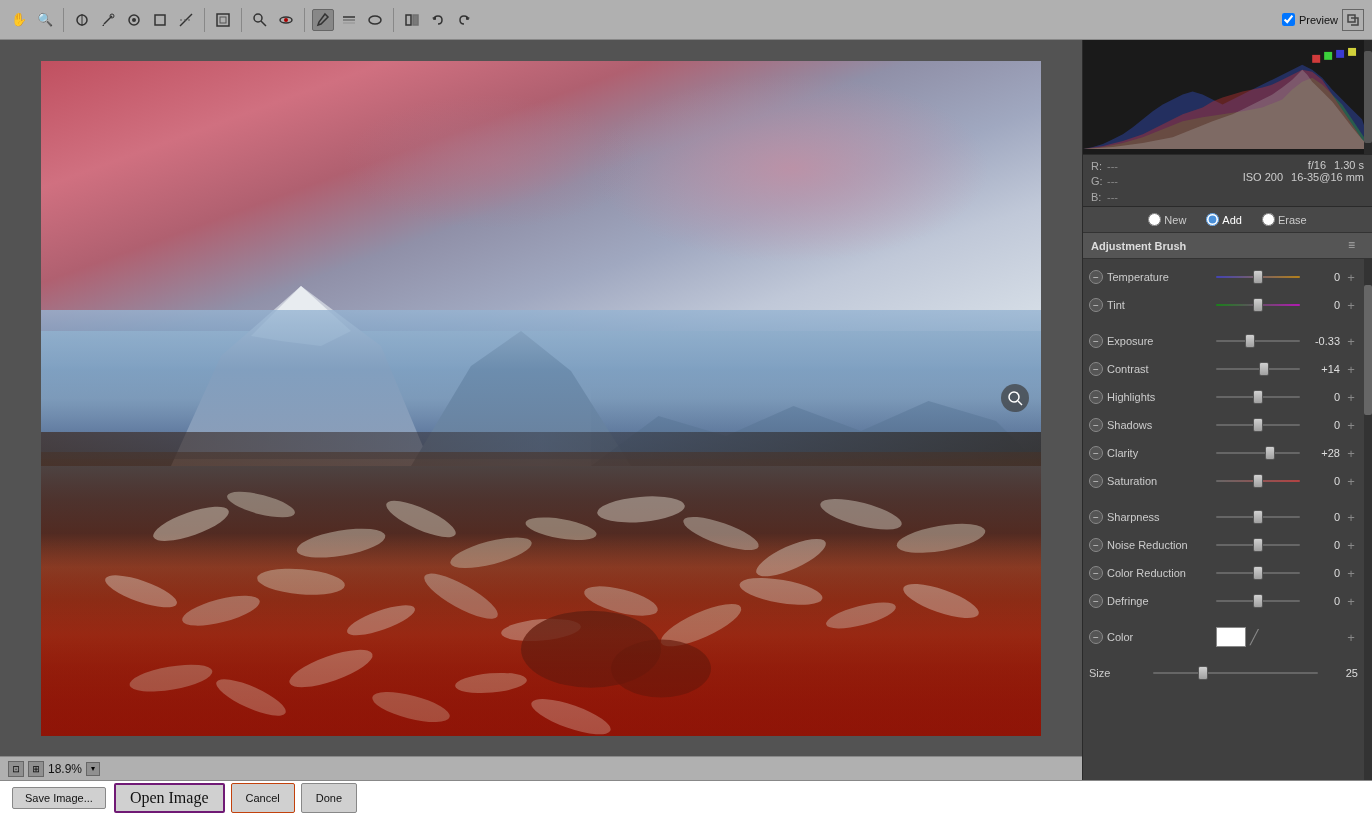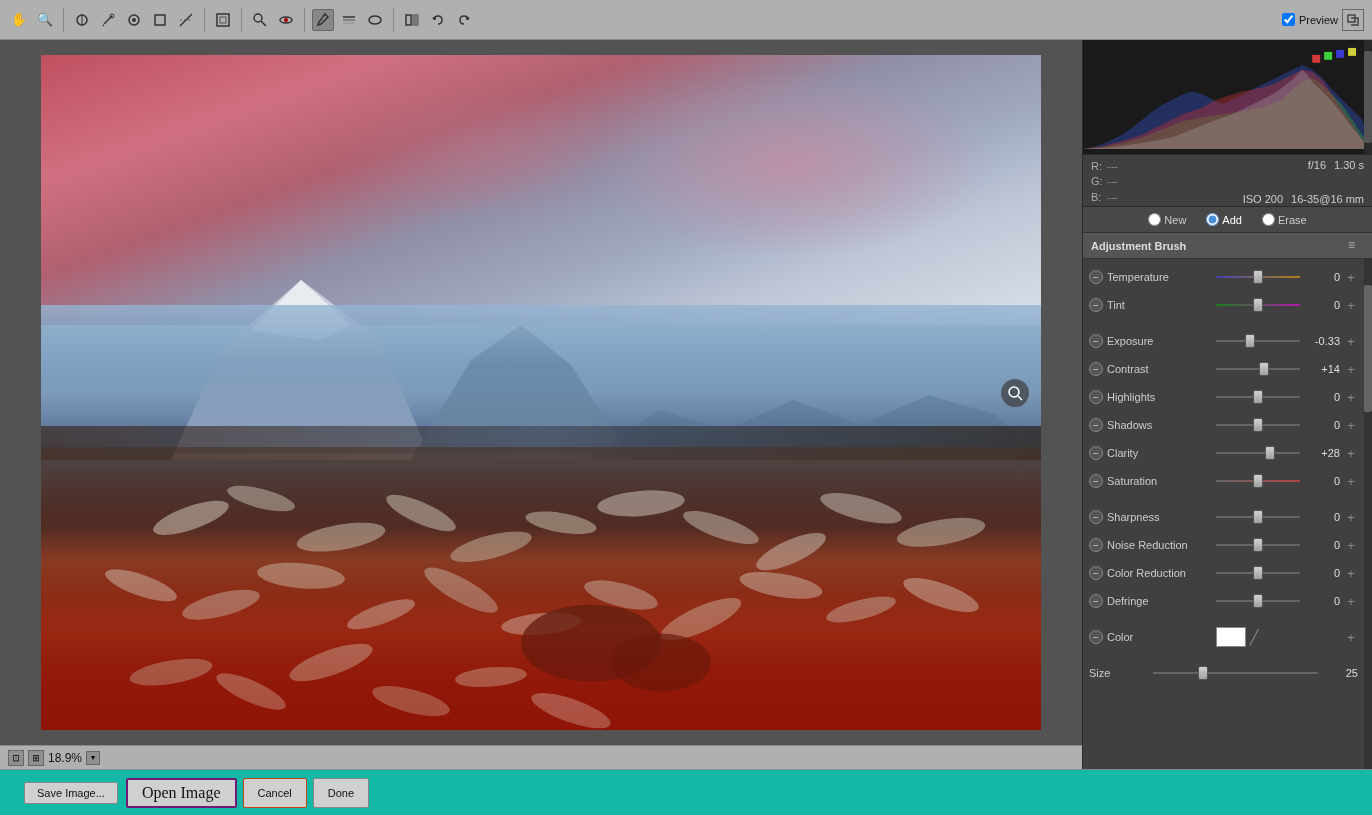--- a/index.html
+++ b/index.html
@@ -178,21 +178,20 @@
     .rgb-label { width: 12px; color: #aaa; }
     .rgb-dashes { color: #888; }
 
     .exif-info {
       flex: 2;
       display: flex;
       flex-direction: column;
       align-items: flex-end;
       font-size: 11px;
       color: #ccc;
-      gap: 22px;
     }
     .exif-row { display: flex; gap: 8px; }
 
     
     #panel-header {
       background: #555;
       height: 26px;
       display: flex;
       align-items: center;
       justify-content: space-between;
@@ -377,25 +376,25 @@
       border: 1px solid #777;
       padding: 2px 8px;
       font-size: 11px;
       color: #ddd;
       cursor: pointer;
       border-radius: 2px;
     }
 
     
     #bottom-bar {
-      height: 46px;
-      background: #14b8a6;
-      display: flex;
-      align-items: center;
-      padding: 0 24px;
+      height: 35px;
+      background: #ffffff;
+      display: flex;
+      align-items: center;
+      padding: 0 12px;
       gap: 8px;
       border-top: 1px solid #888;
       flex-shrink: 0;
     }
     .save-image-btn {
       background: #d0d0d0;
       border: 1px solid #888;
       padding: 4px 12px;
       font-size: 11px;
       color: #111;

